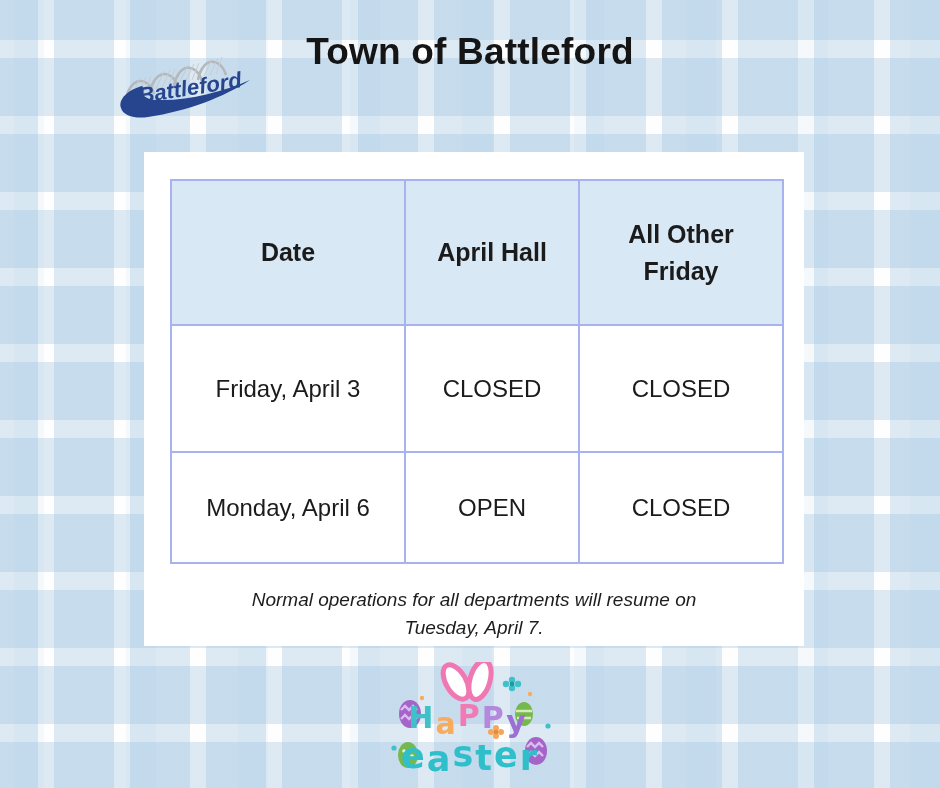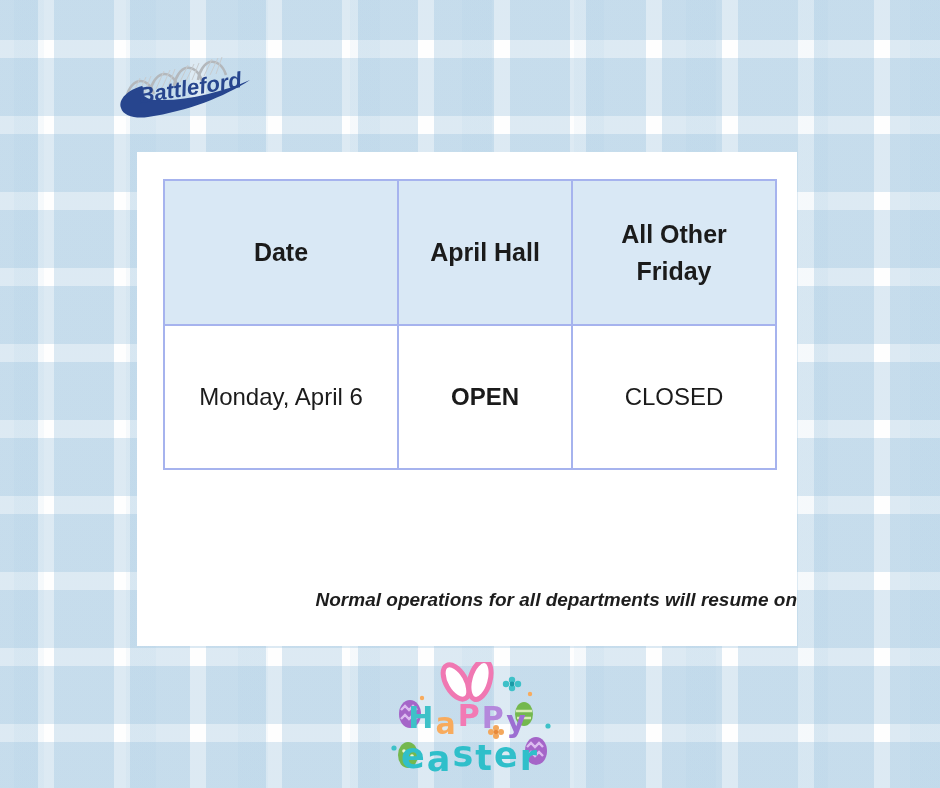--- a/index.html
+++ b/index.html
@@ -11,38 +11,38 @@
       repeating-linear-gradient(90deg, rgba(151,192,221,.32) 0px, rgba(151,192,221,.32) 60px, rgba(255,255,255,0) 60px, rgba(255,255,255,0) 76px),
       repeating-linear-gradient(180deg, rgba(151,192,221,.32) 0px, rgba(151,192,221,.32) 58px, rgba(255,255,255,0) 58px, rgba(255,255,255,0) 76px),
       repeating-linear-gradient(90deg, rgba(170,205,230,.10) 0px, rgba(170,205,230,.10) 30px, rgba(255,255,255,0) 30px, rgba(255,255,255,0) 112px);
     background-position:-22px 0, 0 -18px, 14px 0;
   }
   .logo{position:absolute;left:110px;top:38px;width:150px;height:85px;}
   .title{
     position:absolute;left:0;top:26px;width:100%;text-align:center;
     font-size:37px;font-weight:700;color:#151515;line-height:51px;letter-spacing:.2px;
   }
-  .card{position:absolute;left:137px;top:152px;width:660px;height:494px;background:#ffffff;}
+  .card{position:absolute;left:144px;top:152px;width:660px;height:494px;background:#ffffff;}
   table.hours{
     position:absolute;left:26px;top:27px;border-collapse:collapse;table-layout:fixed;
     width:612px;
   }
   table.hours col.c1{width:234px;} table.hours col.c2{width:174px;} table.hours col.c3{width:204px;}
   table.hours th, table.hours td{
     border:2px solid #a6b3ee;text-align:center;vertical-align:middle;color:#1b1b1b;
     padding:0 14px;box-sizing:border-box;
   }
   table.hours th{background:#d9e8f5;font-size:25px;font-weight:700;height:145px;line-height:1.45;}
   table.hours td{background:#ffffff;font-size:24px;font-weight:400;}
   table.hours tr.r1 td{height:127px;}
-  table.hours tr.r2 td{height:144px;}
-  table.hours td.bold{font-weight:700;margin-left:36px;}
+  table.hours tr.r2 td{height:111px;}
+  table.hours td.bold{font-weight:400;margin-left:36px;}
   .note{
-    position:absolute;left:0;top:434px;width:100%;text-align:right;
-    font-style:italic;font-size:19px;color:#1d1d1d;line-height:28px;font-weight:bold;
+    position:absolute;left:0;top:434px;width:100%;text-align:center;
+    font-style:italic;font-size:19px;color:#1d1d1d;line-height:28px;
   }
   .easter{position:absolute;left:384px;top:662px;width:172px;height:122px;}
   .easter text{font-family:"DejaVu Sans","Liberation Sans",sans-serif;font-weight:700;}
 </style>
 </head>
 <body>
 
 <div class="poster">
 
   <svg class="logo" viewBox="0 0 150 85" aria-hidden="true">
@@ -56,46 +56,53 @@
       <path d="M22,58 L30,40 M28,57 L36,39 M34,56 L41,38"></path>
       <path d="M46,51 L54,33 M52,50 L60,32 M58,49 L65,31"></path>
       <path d="M70,44 L78,27 M76,43 L84,26 M82,42 L89,25"></path>
       <path d="M94,38 L102,21 M100,37 L108,20 M106,36 L112,19"></path>
     </g>
     <path fill="#27458e" d="M32,48 C18,52 8,61 11,70 C13,78 26,81 38,79 C78,73 114,59 140,42 C112,54 78,63 48,62 C36,62 29,56 33,49 Z"></path>
     <text x="28" y="58" transform="rotate(-9 75 50)" font-size="22" font-weight="bold" font-style="italic" fill="#27458e">Battleford</text>
   </svg>
 
   <div class="title">
+    <div>Town of Battleford</div>
   </div>
 
   <div class="card">
     <table class="hours">
       <colgroup>
           <col class="c1">
           <col class="c2">
           <col class="c3">
         </colgroup>
       <thead>
         <tr>
             <th>Date</th>
             <th>April Hall</th>
             <th>All Other Friday</th>
           </tr>
       </thead>
       <tbody>
+          <tr class="r1">
+            <td>Friday, April 3</td>
+            <td>CLOSED</td>
+            <td>CLOSED</td>
+          </tr>
           <tr class="r2">
             <td>Monday, April 6</td>
             <td class="bold">OPEN</td>
             <td>CLOSED</td>
           </tr>
         </tbody>
     </table>
     <div class="note">
       <div>Normal operations for all departments will resume on</div>
+      <div>Tuesday, April 7.</div>
     </div>
   </div>
 
   <svg class="easter" viewBox="0 0 172 122" aria-hidden="true">
 
     <g>
       <ellipse cx="72" cy="20" rx="10" ry="19" transform="rotate(-30 72 20)" fill="#ffffff" stroke="#f078b2" stroke-width="5"></ellipse>
       <ellipse cx="96" cy="18" rx="10" ry="20" transform="rotate(16 96 18)" fill="#ffffff" stroke="#f078b2" stroke-width="5"></ellipse>
     </g>
 

